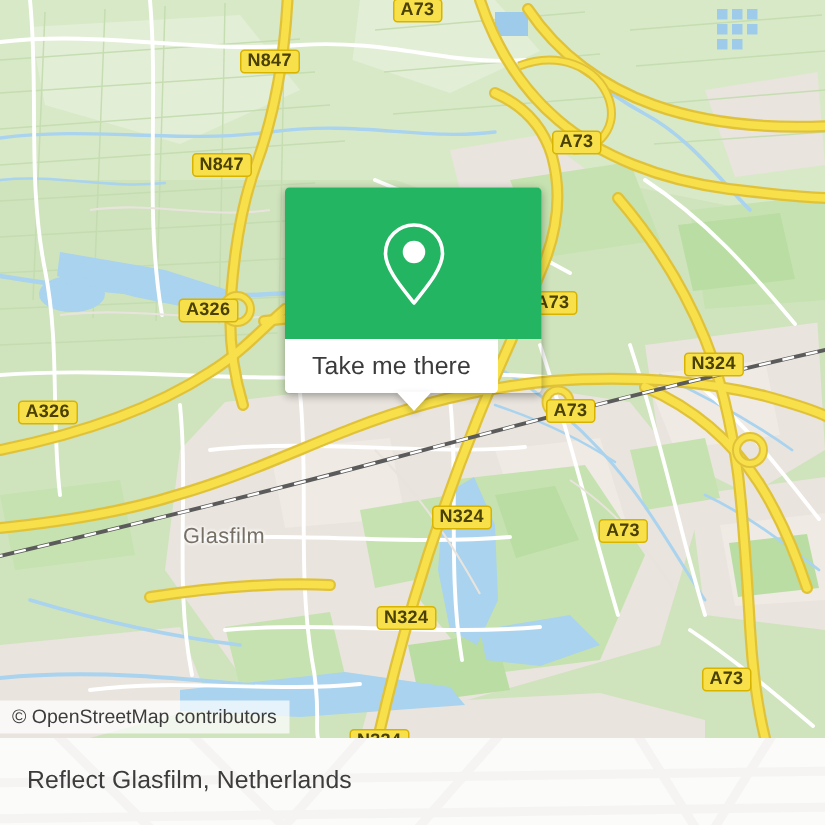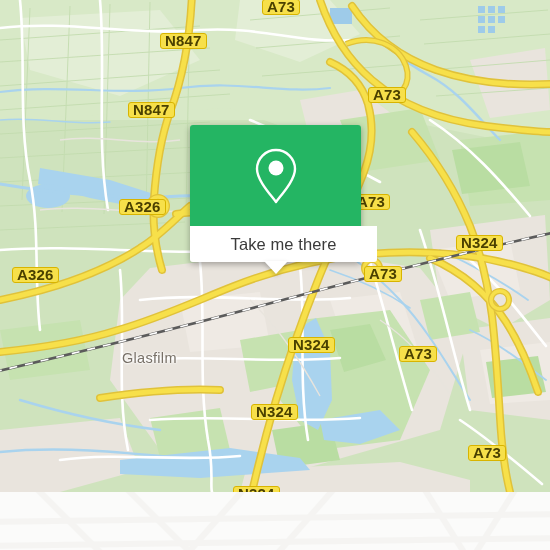--- a/index.html
+++ b/index.html
@@ -20,21 +20,21 @@
   }
   .layer { position: absolute; left: 0; top: 0; width: 550px; height: 492px; }
 
   
   .shield {
     position: absolute;
     background: #f7e04a;
     border: 1.5px solid #d8b400;
     border-radius: 3px;
     color: #4a4000;
-    font-size: 15px;
+    font-size: 12px;
     font-weight: bold;
     letter-spacing: 0.2px;
     padding: 1px 4px 2px 4px;
     line-height: 11px;
     white-space: nowrap;
     text-align: center;
     font-family: "Liberation Sans", sans-serif;
   }
 
   
@@ -70,21 +70,21 @@
   }
   #popup-green {
     position: absolute; left: 0; top: 0;
     width: 171px; height: 101px;
     background: #24b563;
     border-radius: 3px 3px 0 0;
     display: flex; align-items: center; justify-content: center;
   }
   #popup-white {
     position: absolute; left: 0; top: 101px;
-    width: 187px; height: 36px;
+    width: 142px; height: 36px;
     background: #ffffff;
     border-radius: 0 0 3px 3px;
     display: flex; align-items: center; justify-content: center;
   }
   #popup-label {
     color: #3b3b3b;
     font-size: 16.5px;
     letter-spacing: 0.1px;
     white-space: nowrap;
   }
@@ -326,20 +326,21 @@
     <div class="shield" style="left:352px; top:194px;">A73</div>
     <div class="shield" style="left:456px; top:235px;">N324</div>
     <div class="shield" style="left:12px;  top:267px;">A326</div>
     <div class="shield" style="left:364px; top:266px;">A73</div>
     <div class="shield" style="left:288px; top:337px;">N324</div>
     <div class="shield" style="left:399px; top:346px;">A73</div>
     <div class="shield" style="left:251px; top:404px;">N324</div>
     <div class="shield" style="left:468px; top:445px;">A73</div>
     <div class="shield" style="left:233px; top:486px;">N324</div>
 
+    <div id="attribution">© OpenStreetMap contributors</div>
 
     <div id="popup-card">
       <div id="popup-green">
         <svg width="48" height="58" viewBox="0 0 48 58">
           <path d="M24 3 C13.5 3 5 11.5 5 22 C5 33 18 47 24 55 C30 47 43 33 43 22 C43 11.5 34.5 3 24 3 Z" fill="none" stroke="#ffffff" stroke-width="2.4" stroke-linejoin="round"></path>
           <circle cx="24" cy="21" r="7.5" fill="#ffffff"></circle>
         </svg>
       </div>
       <div id="popup-white">
         <span id="popup-label">Take me there</span>
@@ -356,15 +357,16 @@
         <path d="M30,-10 L110,70"></path>
         <path d="M120,-10 L200,70"></path>
         <path d="M250,-10 L180,70"></path>
         <path d="M340,-10 L270,70"></path>
         <path d="M-10,30 L560,22"></path>
         <path d="M-10,54 L560,46"></path>
         <path d="M420,-10 L470,70"></path>
         <path d="M520,-10 L470,70"></path>
       </g>
     </svg>
+    <div id="footer-title">Reflect Glasfilm, Netherlands</div>
   </div>
 
 </div>
 
 </body></html>

